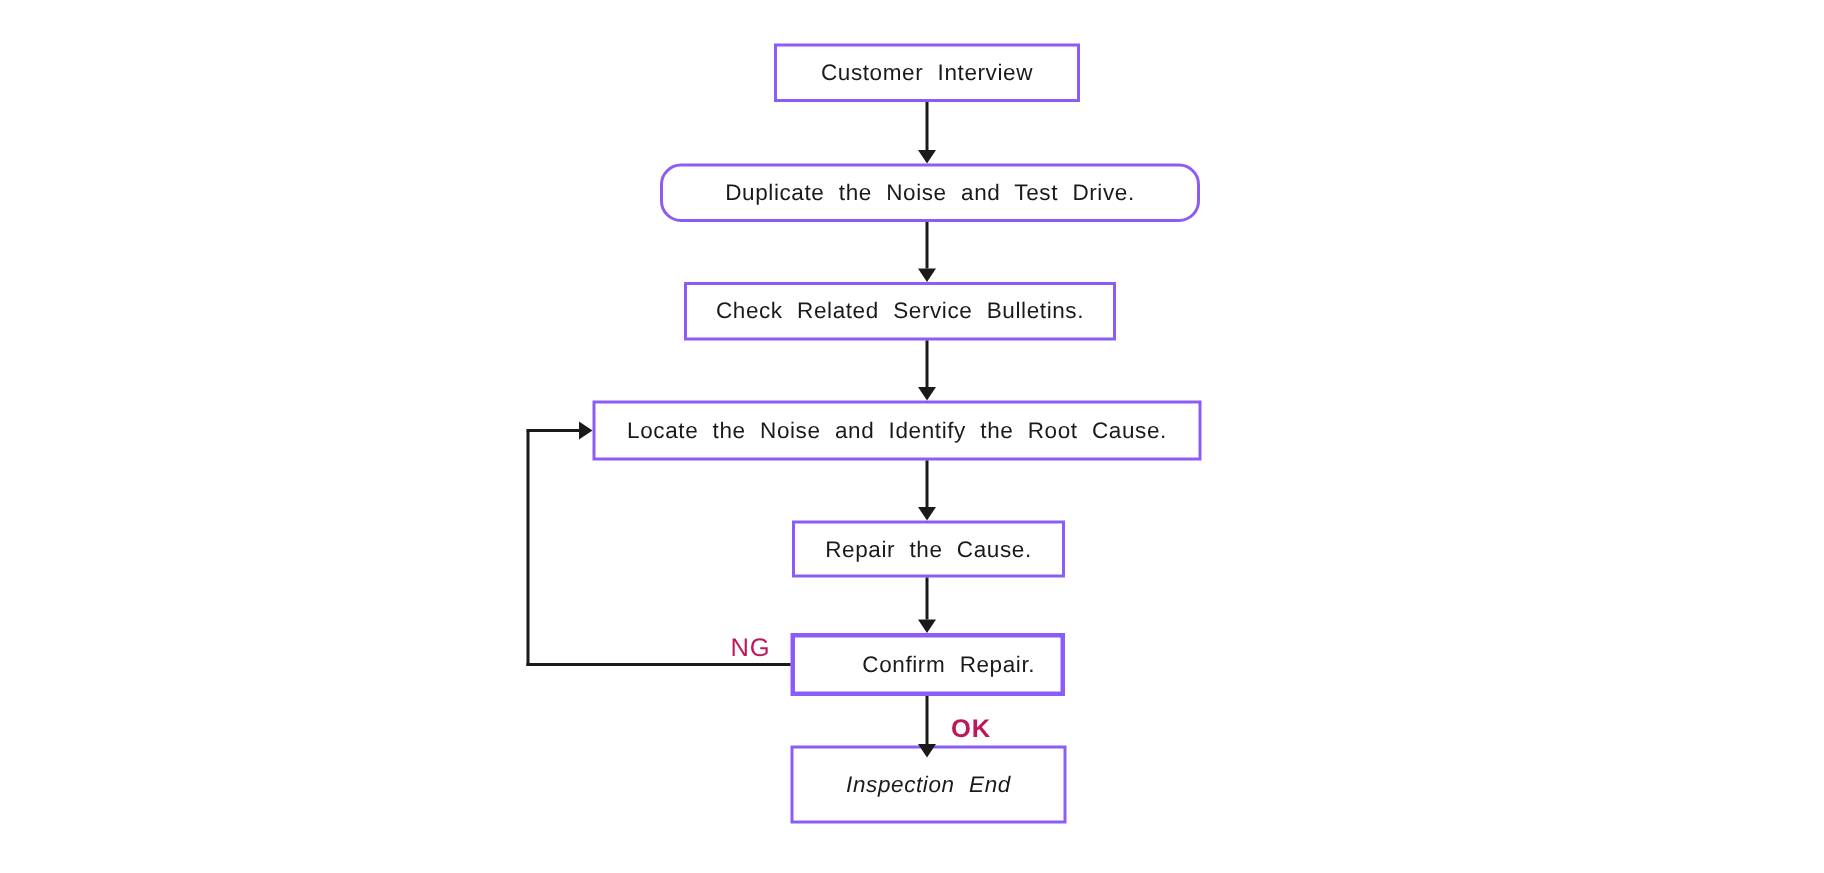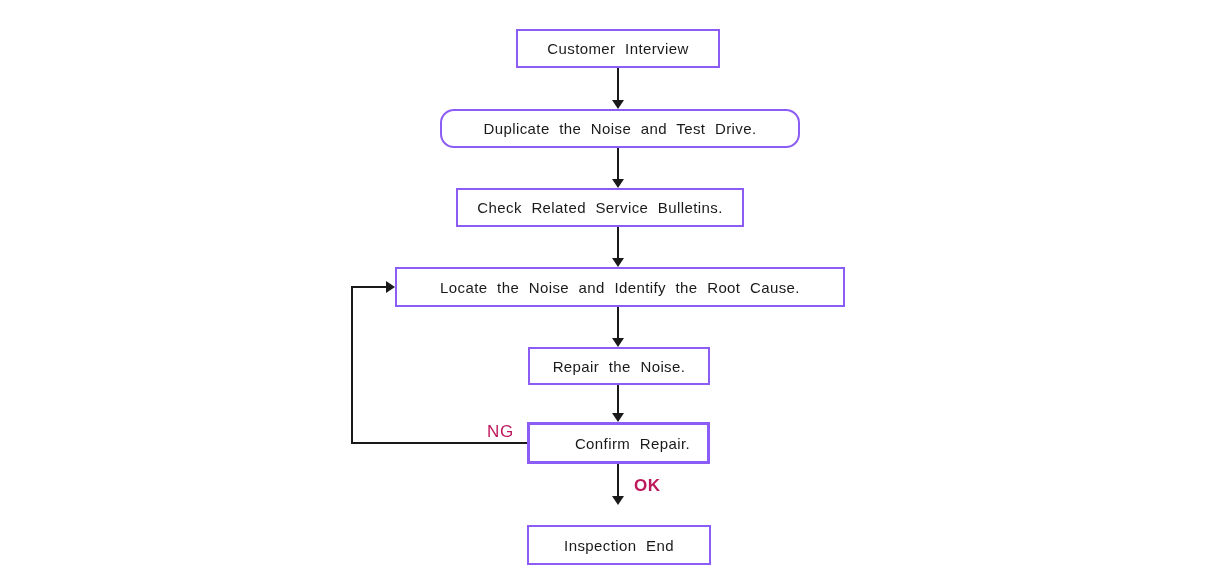--- a/index.html
+++ b/index.html
@@ -27,24 +27,24 @@
     font-size: 15px;
     letter-spacing: 0.4px;
     word-spacing: 5px;
     white-space: nowrap;
   }
   .node.thick { border-width: 3px; padding-left: 28px; }
 
   #n-customer   { left: 516px; top: 29px;  width: 204px; height: 39px; }
   #n-duplicate  { left: 440px; top: 109px; width: 360px; height: 39px; border-radius: 14px; }
   #n-bulletins  { left: 456px; top: 188px; width: 288px; height: 39px; }
-  #n-locate     { left: 395px; top: 267px; width: 450px; height: 40px; }
+  #n-locate     { left: 395px; top: 267px; width: 406px; height: 40px; }
   #n-repair     { left: 528px; top: 347px; width: 182px; height: 38px; }
   #n-confirm    { left: 527px; top: 422px; width: 183px; height: 42px; }
-  #n-end        { left: 527px; top: 525px; width: 184px; height: 40px; }
+  #n-end        { left: 527px; top: 497px; width: 184px; height: 52px; font-style: italic; }
 
   
   .varrow {
     position: absolute;
     width: 2px;
     background: #1a1a1a;
   }
   .varrow::after {
     content: "";
     position: absolute;
@@ -105,21 +105,21 @@
 </style>
 </head>
 <body>
 
 <div class="canvas">
 
   <div class="node" id="n-customer">Customer Interview</div>
   <div class="node" id="n-duplicate">Duplicate the Noise and Test Drive.</div>
   <div class="node" id="n-bulletins">Check Related Service Bulletins.</div>
   <div class="node" id="n-locate">Locate the Noise and Identify the Root Cause.</div>
-  <div class="node" id="n-repair">Repair the Noise.</div>
+  <div class="node" id="n-repair">Repair the Cause.</div>
   <div class="node thick" id="n-confirm">Confirm Repair.</div>
   <div class="node" id="n-end">Inspection End</div>
 
   <div class="varrow" id="a1"></div>
   <div class="varrow" id="a2"></div>
   <div class="varrow" id="a3"></div>
   <div class="varrow" id="a4"></div>
   <div class="varrow" id="a5"></div>
   <div class="varrow" id="a6"></div>
 

